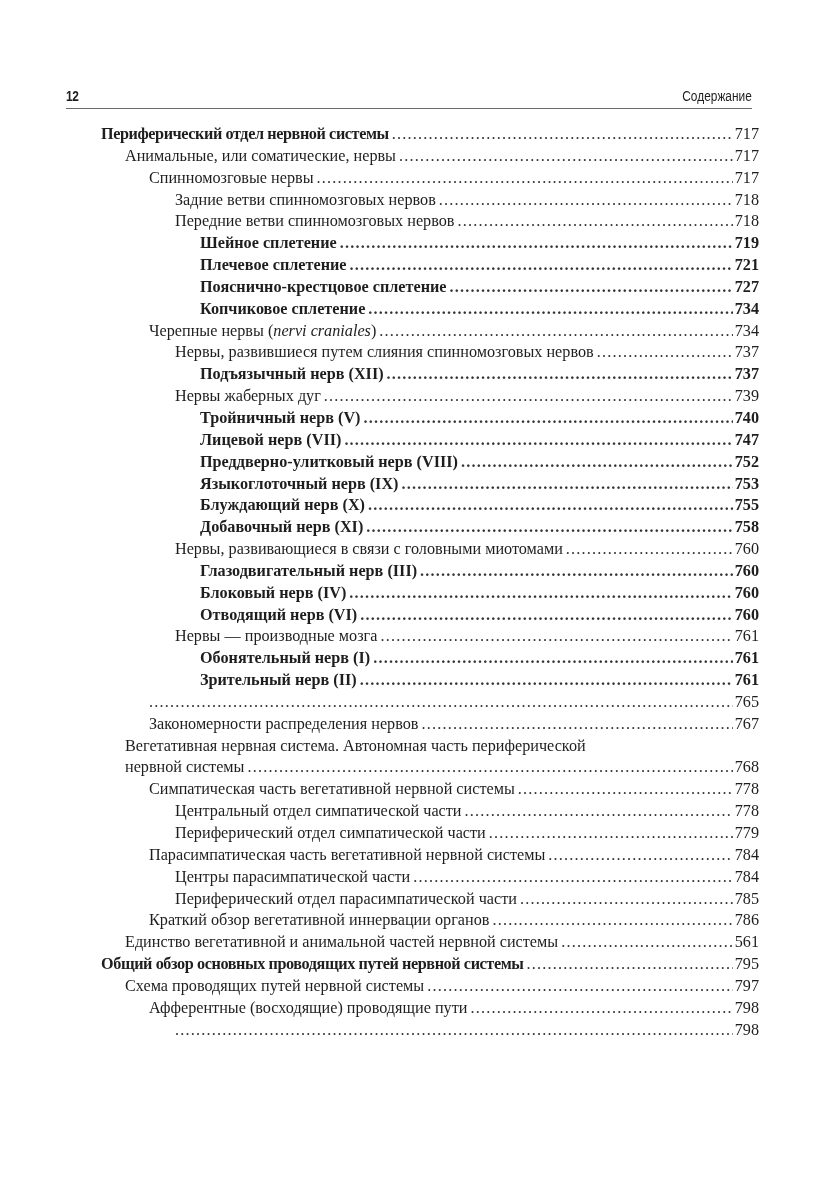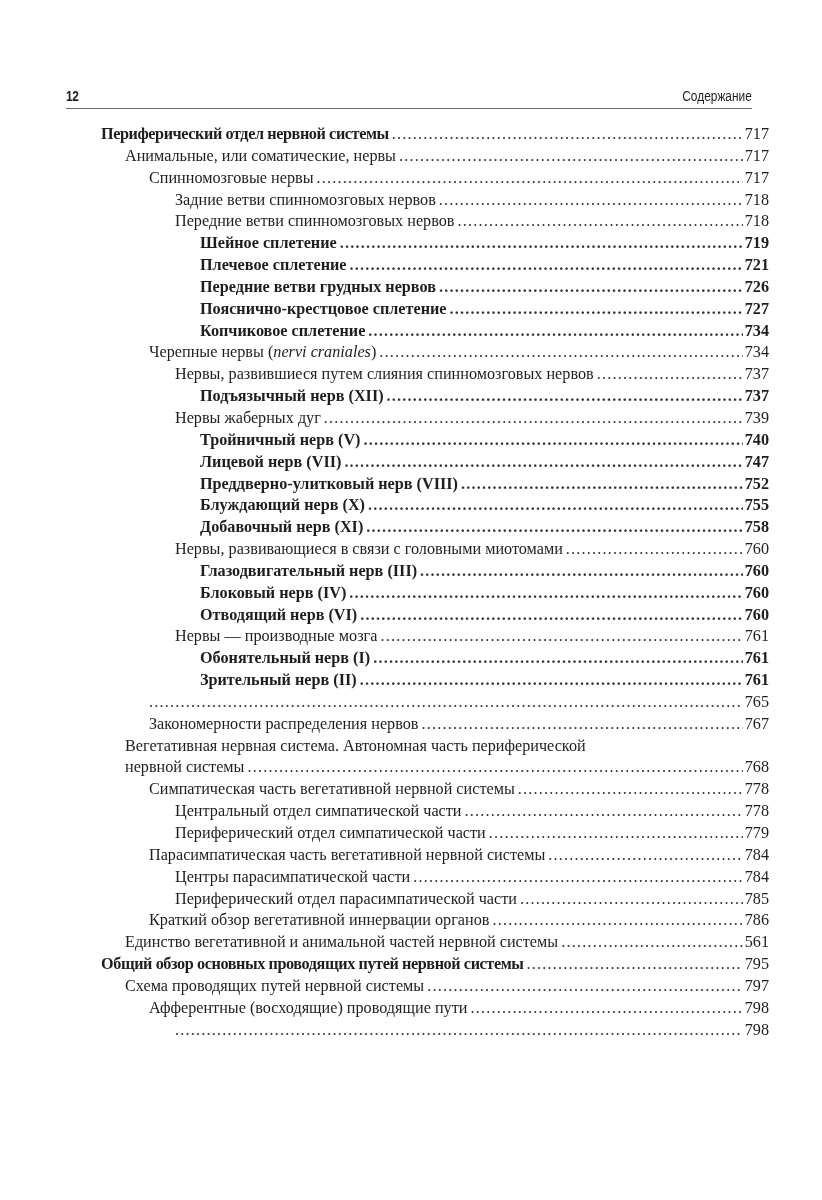--- a/index.html
+++ b/index.html
@@ -6,21 +6,21 @@
   body { width: 822px; height: 1200px; position: relative; overflow: hidden;
          font-family: "Liberation Serif", serif; color: #1e1e1e; }
   .header { position: absolute; left: 66px; top: 86px; width: 686px; height: 22px;
             border-bottom: 1.5px solid #6a6a6a; }
   .page-num { position: absolute; left: 0; top: 2px; font-family: "Liberation Sans", sans-serif;
               font-size: 14px; font-weight: bold; letter-spacing: -0.3px; transform: scaleX(0.85); transform-origin: left; }
   .running-title { position: absolute; right: 0; top: 2px; font-family: "Liberation Sans", sans-serif;
                    font-size: 14px; transform: scaleX(0.85); transform-origin: right; }
   .toc { position: absolute; left: 0; top: 124px; width: 822px; }
   .entry { position: relative; height: 21.85px; font-size: 16.2px; line-height: 21.85px; }
-  .row { position: absolute; right: 53px; display: flex; align-items: baseline; white-space: nowrap; text-align: right; }
+  .row { position: absolute; right: 63px; display: flex; align-items: baseline; white-space: nowrap; text-align: right; }
   .title { flex: 0 0 auto; padding-right: 3px; background: #fff; }
   .leader { flex: 1 1 auto; overflow: hidden; color: #333; letter-spacing: 1.2px; }
   .leader::before { content: "........................................................................................................................................................................................"; }
   .pg { flex: 0 0 auto; padding-left: 2px; }
   .bold .title { font-weight: bold; letter-spacing: -0.4px; }
   .l0 .row { left: 101px; }
   .l1 .row { left: 125px; }
   .l2 .row { left: 149px; }
   .l3 .row { left: 175px; }
   .l4 .row { left: 200px; font-weight: bold; }
@@ -80,27 +80,20 @@
     </div>
     <div class="entry l4">
       <div class="row">
         <span class="title"><span>Плечевое сплетение</span></span>
         <span class="leader"></span>
         <span class="pg">721</span>
       </div>
     </div>
     <div class="entry l4">
       <div class="row">
-        <span class="title"><span>Передние ветви грудных нервов</span></span>
-        <span class="leader"></span>
-        <span class="pg">726</span>
-      </div>
-    </div>
-    <div class="entry l4">
-      <div class="row">
         <span class="title"><span>Пояснично-крестцовое сплетение</span></span>
         <span class="leader"></span>
         <span class="pg">727</span>
       </div>
     </div>
     <div class="entry l4">
       <div class="row">
         <span class="title"><span>Копчиковое сплетение</span></span>
         <span class="leader"></span>
         <span class="pg">734</span>
@@ -146,20 +139,27 @@
         <span class="title"><span>Лицевой нерв (VII)</span></span>
         <span class="leader"></span>
         <span class="pg">747</span>
       </div>
     </div>
     <div class="entry l4">
       <div class="row">
         <span class="title"><span>Преддверно-улитковый нерв (VIII)</span></span>
         <span class="leader"></span>
         <span class="pg">752</span>
+      </div>
+    </div>
+    <div class="entry l4">
+      <div class="row">
+        <span class="title"><span>Языкоглоточный нерв (IX)</span></span>
+        <span class="leader"></span>
+        <span class="pg">753</span>
       </div>
     </div>
     <div class="entry l4">
       <div class="row">
         <span class="title"><span>Блуждающий нерв (X)</span></span>
         <span class="leader"></span>
         <span class="pg">755</span>
       </div>
     </div>
     <div class="entry l4">

